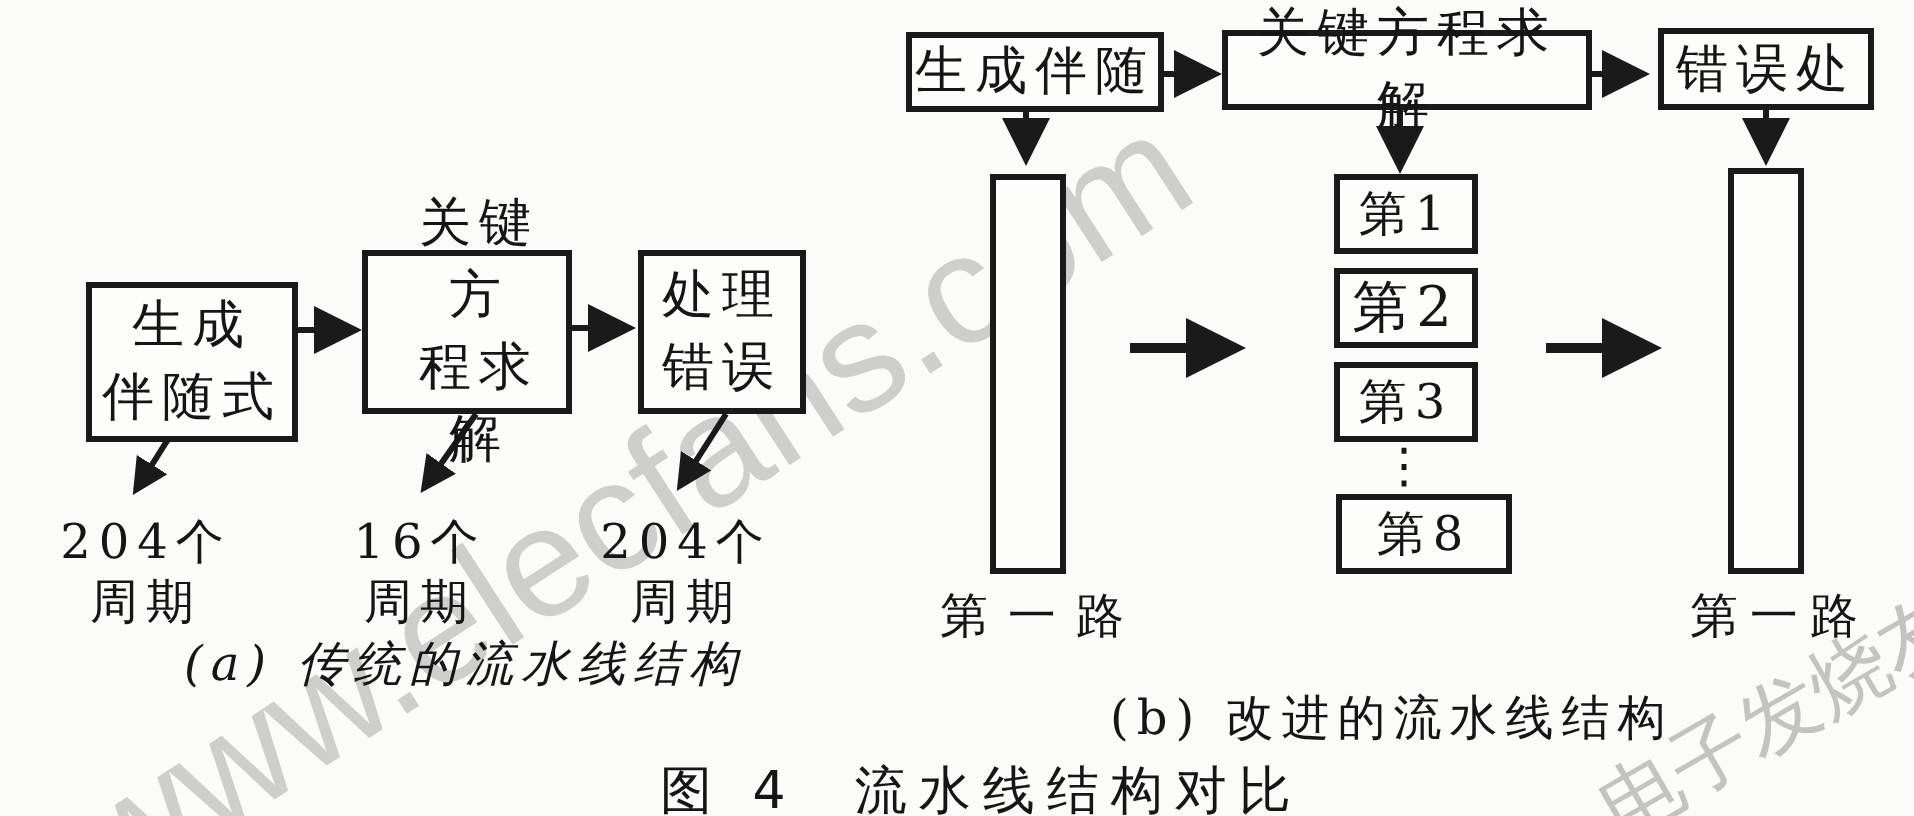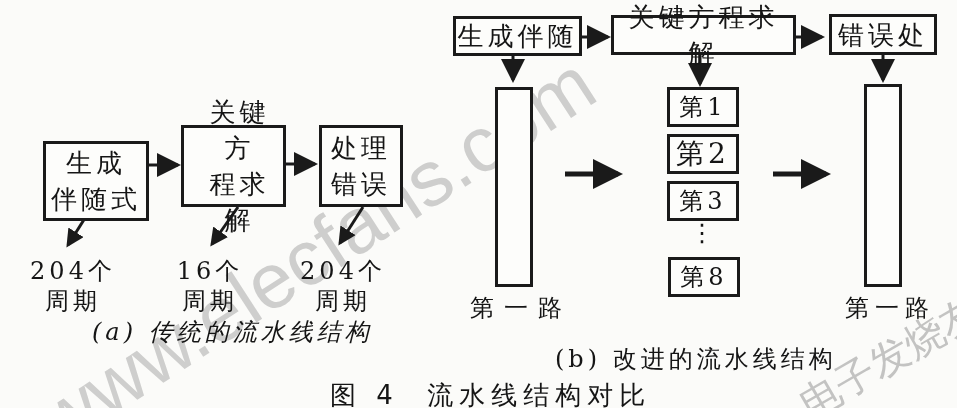--- a/index.html
+++ b/index.html
@@ -107,21 +107,21 @@
 <div class="box" style="left:667px; top:87px; width:72px; height:40px; font-size:24px;">
   <span>第1</span>
 </div>
 <div class="box" style="left:667px; top:134px; width:72px; height:40px; font-size:28px;">
   <span>第2</span>
 </div>
 <div class="box" style="left:667px; top:181px; width:72px; height:40px; font-size:24px;">
   <span>第3</span>
 </div>
 <div class="txt" style="left:690px; top:220px; width:24px; font-size:24px; line-height:26px;">⋮</div>
-<div class="box" style="left:668px; top:257px; width:72px; height:40px; font-size:24px;">
+<div class="box" style="left:668px; top:247px; width:88px; height:40px; font-size:24px;">
   <span>第8</span>
 </div>
 
 <div class="caption" style="left:470px; top:292px; letter-spacing:10px;">第一路</div>
 <div class="caption" style="left:845px; top:292px; letter-spacing:6px;">第一路</div>
 
 <div class="caption" style="left:555px; top:327px;margin-top:16px;">(b) 改进的流水线结构</div>
 
 <div class="title" style="left:330px; top:366px; white-space:pre;">图 4  流水线结构对比</div>
 

